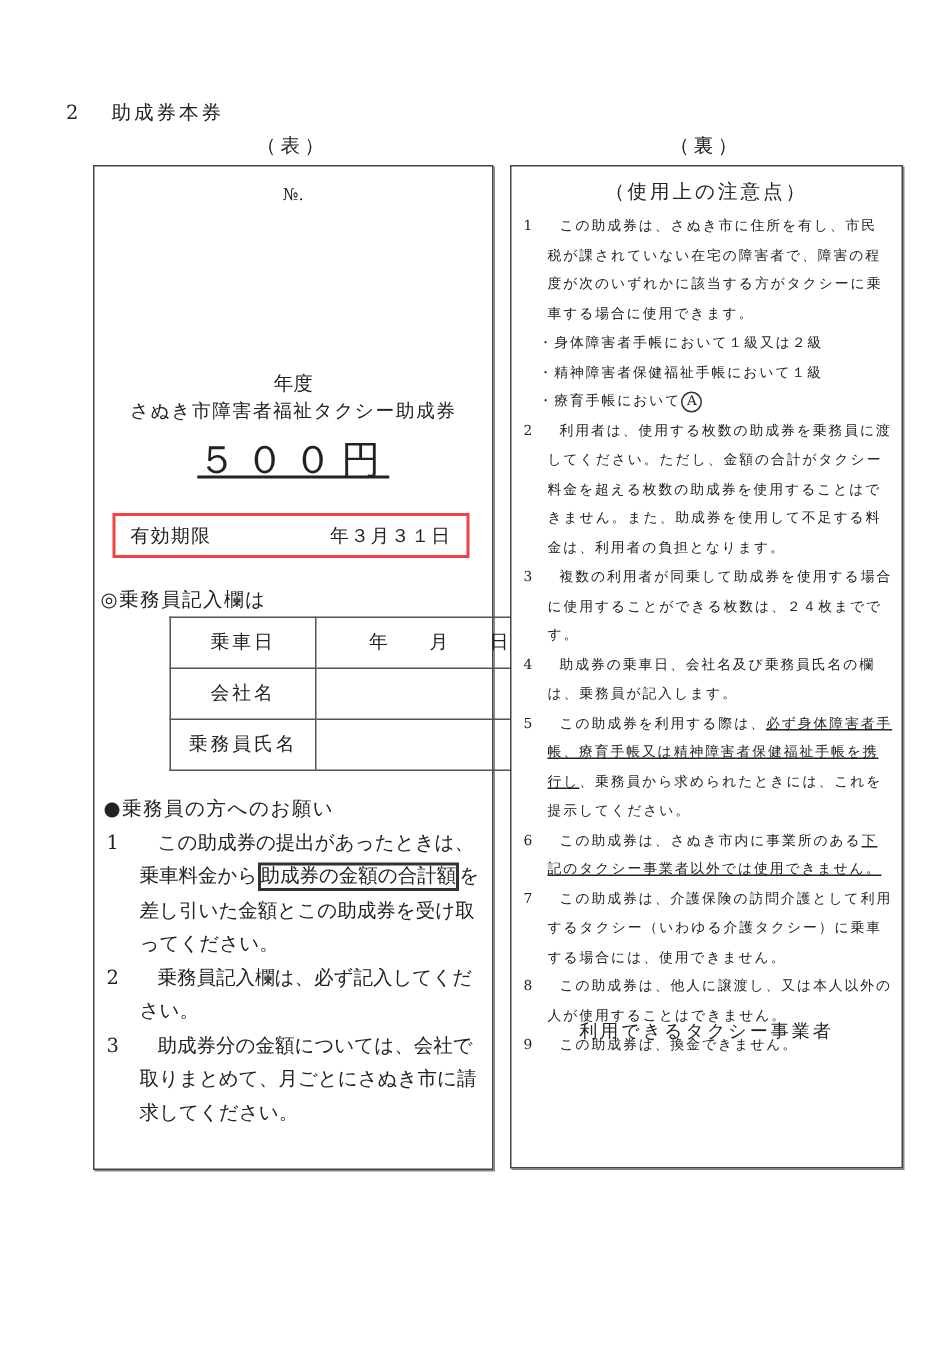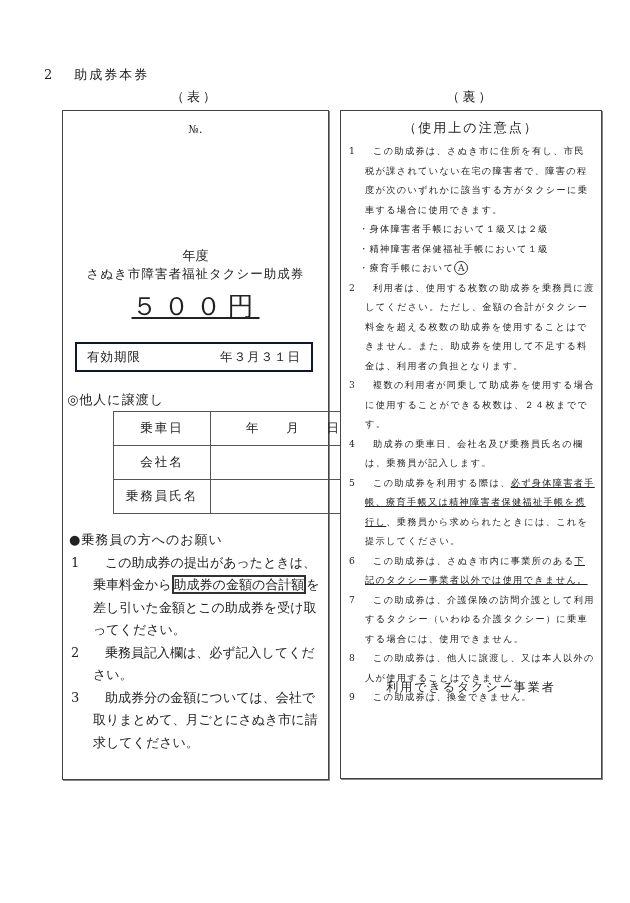--- a/index.html
+++ b/index.html
@@ -12,21 +12,21 @@
   .side-front { left:62px; width:266px; top:88px; }
   .side-back  { left:340px; width:261px; top:88px; }
   .box { border:1px solid #444; box-shadow:1px 1px 0 #888; background:#fff; }
   .front { left:62px; top:110px; width:265px; height:668px; }
   .back  { left:340px; top:110px; width:260px; height:667px; }
 
   .no { left:0; width:100%; top:12px; text-align:center; font-size:11px; }
   .fy { left:0; width:100%; top:136px; text-align:center; font-size:13px; }
   .title { left:0; width:100%; top:155px; text-align:center; font-size:12.5px; letter-spacing:1px; white-space:nowrap; }
   .amount { left:0; width:100%; top:178px; text-align:center; font-size:26px; letter-spacing:6px;text-decoration:underline; }
-  .expiry { left:12px; top:231px; width:238px; height:30px; border:2px solid #0f172a; box-sizing:border-box;
+  .expiry { left:12px; top:231px; width:238px; height:30px; border:2px solid #ef4444; box-sizing:border-box;
             font-size:12.5px; letter-spacing:1px; display:flex; align-items:center; justify-content:space-between; padding:0 10px; }
   .crew-title { left:4px; top:280px; font-size:13px; letter-spacing:1px; }
   .crew-table { left:8px; top:300px; width:244px; border-collapse:collapse; font-size:12.5px;margin-left:42px; }
   .crew-table td { border:1px solid #555; height:31px; text-align:center; letter-spacing:2px; }
   .crew-table td.lbl { width:94px; }
   .request { left:6px; top:418px; width:252px; font-size:13px; line-height:22.5px; }
   .request .rtitle { letter-spacing:1px; }
   .request .item { display:flex; }
   .request .inum { width:22px; flex:none; padding-left:2px; }
   .request .itext { flex:1; }
@@ -55,21 +55,21 @@
 <div class="abs box front">
   <div class="abs no">№.</div>
   <div class="abs title">さぬき市障害者福祉タクシー助成券</div>
   <div class="abs fy">年度</div>
   <div class="abs amount">５００円</div>
   <div class="abs expiry">
     <span>有効期限</span>
     <span>年３月３１日</span>
   </div>
 
-  <div class="abs crew-title">◎他人に譲渡し</div>
+  <div class="abs crew-title">◎乗務員記入欄は</div>
   <table class="abs crew-table">
     <tbody>
         <tr>
       <td class="lbl">乗車日</td>
       <td>
         <div class="date" style="display:flex;justify-content:space-between;padding:0 14px 0 34px;">
           <span>年</span>
           <span>月</span>
           <span>日</span>
         </div>

